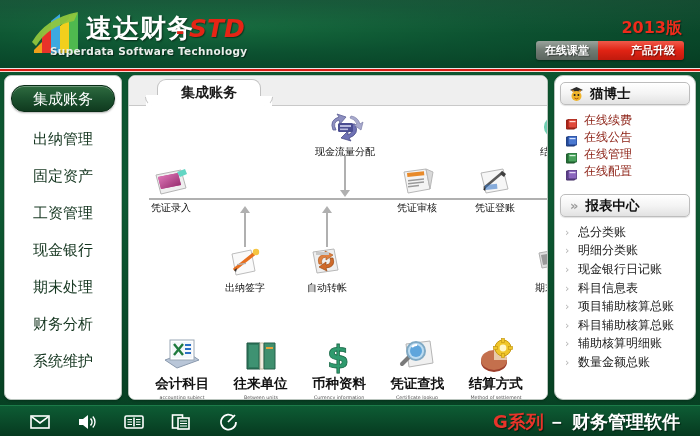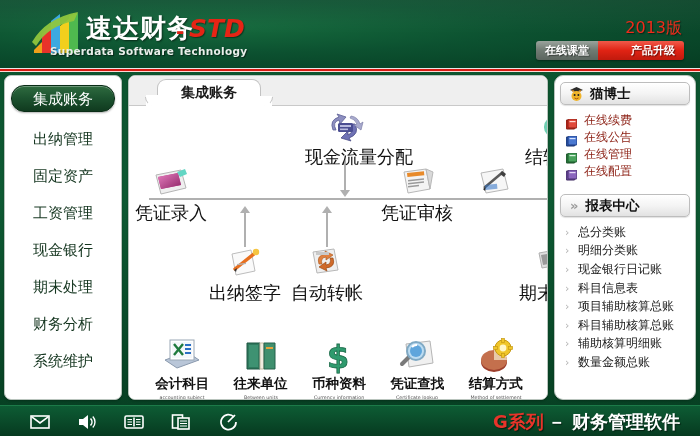--- a/index.html
+++ b/index.html
@@ -51,21 +51,21 @@
   .logo-sub {
     position:absolute; left:50px; top:45px;
     color:#e9eeea; font-size:10.5px; font-weight:bold;
     font-family:"DejaVu Sans","Liberation Sans",sans-serif;
     letter-spacing:.3px;
     text-shadow: 1px 1px 1px rgba(0,0,0,.5);
     white-space:nowrap;
   }
   .version-badge {
     position:absolute; right:18px; top:18px;
-    color:#ef2b1b; font-size:16px; font-weight:normal;
+    color:#ef2b1b; font-size:16px; font-weight:bold;
     text-shadow: 1px 1px 1px rgba(0,0,0,.45);
     white-space:nowrap;
   }
   .hdr-btns {
     position:absolute; right:16px; top:41px;
     display:flex; height:19px;
     border-radius:3px; overflow:hidden;
     box-shadow: 0 1px 2px rgba(0,0,0,.4);
   }
   .hdr-btn {
@@ -149,21 +149,21 @@
     border-left:1px solid #c2c2c2; border-bottom:1px solid #fff; border-radius:0 0 0 10px; }
   .tab-fillR { position:absolute; left:130px; top:21px; width:14px; height:9px; background:#fff;
     border-right:1px solid #c2c2c2; border-bottom:1px solid #fff; border-radius:0 0 10px 0; }
 
   .canvas { position:absolute; left:0; top:30px; width:420px; height:295px; background:#fff; }
 
   
   .node { position:absolute; text-align:center; cursor:pointer; }
   .node .ico { width:40px; height:34px; margin:0 auto; position:relative; }
   .node .lbl {
-    font-size:18px; color:#111; white-space:nowrap; margin-top:1px;
+    font-size:10px; color:#111; white-space:nowrap; margin-top:1px;
     font-family:"DejaVu Sans","Liberation Sans",sans-serif;
   }
   
   .hline { position:absolute; height:2px; background:#b0b0b0; }
   .vline { position:absolute; width:2px; background:#b0b0b0; }
   .arrow-d, .arrow-u, .arrow-r { position:absolute; width:0; height:0; }
   .arrow-d { border-left:5px solid transparent; border-right:5px solid transparent; border-top:7px solid #b0b0b0; }
   .arrow-u { border-left:5px solid transparent; border-right:5px solid transparent; border-bottom:7px solid #b0b0b0; }
 
   
@@ -353,20 +353,21 @@
         <div class="node" style="left:330px; top:60px; width:72px;">
           <div class="ico">
             <svg width="40" height="34" viewBox="0 0 40 34">
               <path d="M6 7 L28 3 L33 23 L11 27 Z" fill="#f6f6f6" stroke="#b8b8b8"></path>
               <path d="M9 22 L28 6" stroke="#5a5a5a" stroke-width="2.6"></path>
               <path d="M27 5 L31 8 L29 11 L25 8 Z" fill="#3f3f3f"></path>
               <path d="M8 23 L11 21 L10 25 Z" fill="#2a2a2a"></path>
               <rect x="10" y="19" width="12" height="5" fill="#2b6fc4" opacity=".55" transform="rotate(-6 10 19)"></rect>
             </svg>
           </div>
+          <div class="lbl">凭证登账</div>
         </div>
 
         <div class="node" style="left:80px; top:140px; width:72px;">
           <div class="ico">
             <svg width="40" height="34" viewBox="0 0 40 34">
               <path d="M7 8 L26 4 L30 25 L11 29 Z" fill="#fafafa" stroke="#bdbdbd"></path>
               <path d="M10 23 L30 7" stroke="#e8701f" stroke-width="3.4" stroke-linecap="round"></path>
               <circle cx="31" cy="6" r="3.2" fill="#f5c542"></circle>
               <path d="M9 24 L12 22 L11 26 Z" fill="#333"></path>
               <rect x="12" y="18" width="9" height="1.3" fill="#b5b5b5" transform="rotate(-8 12 18)"></rect>

